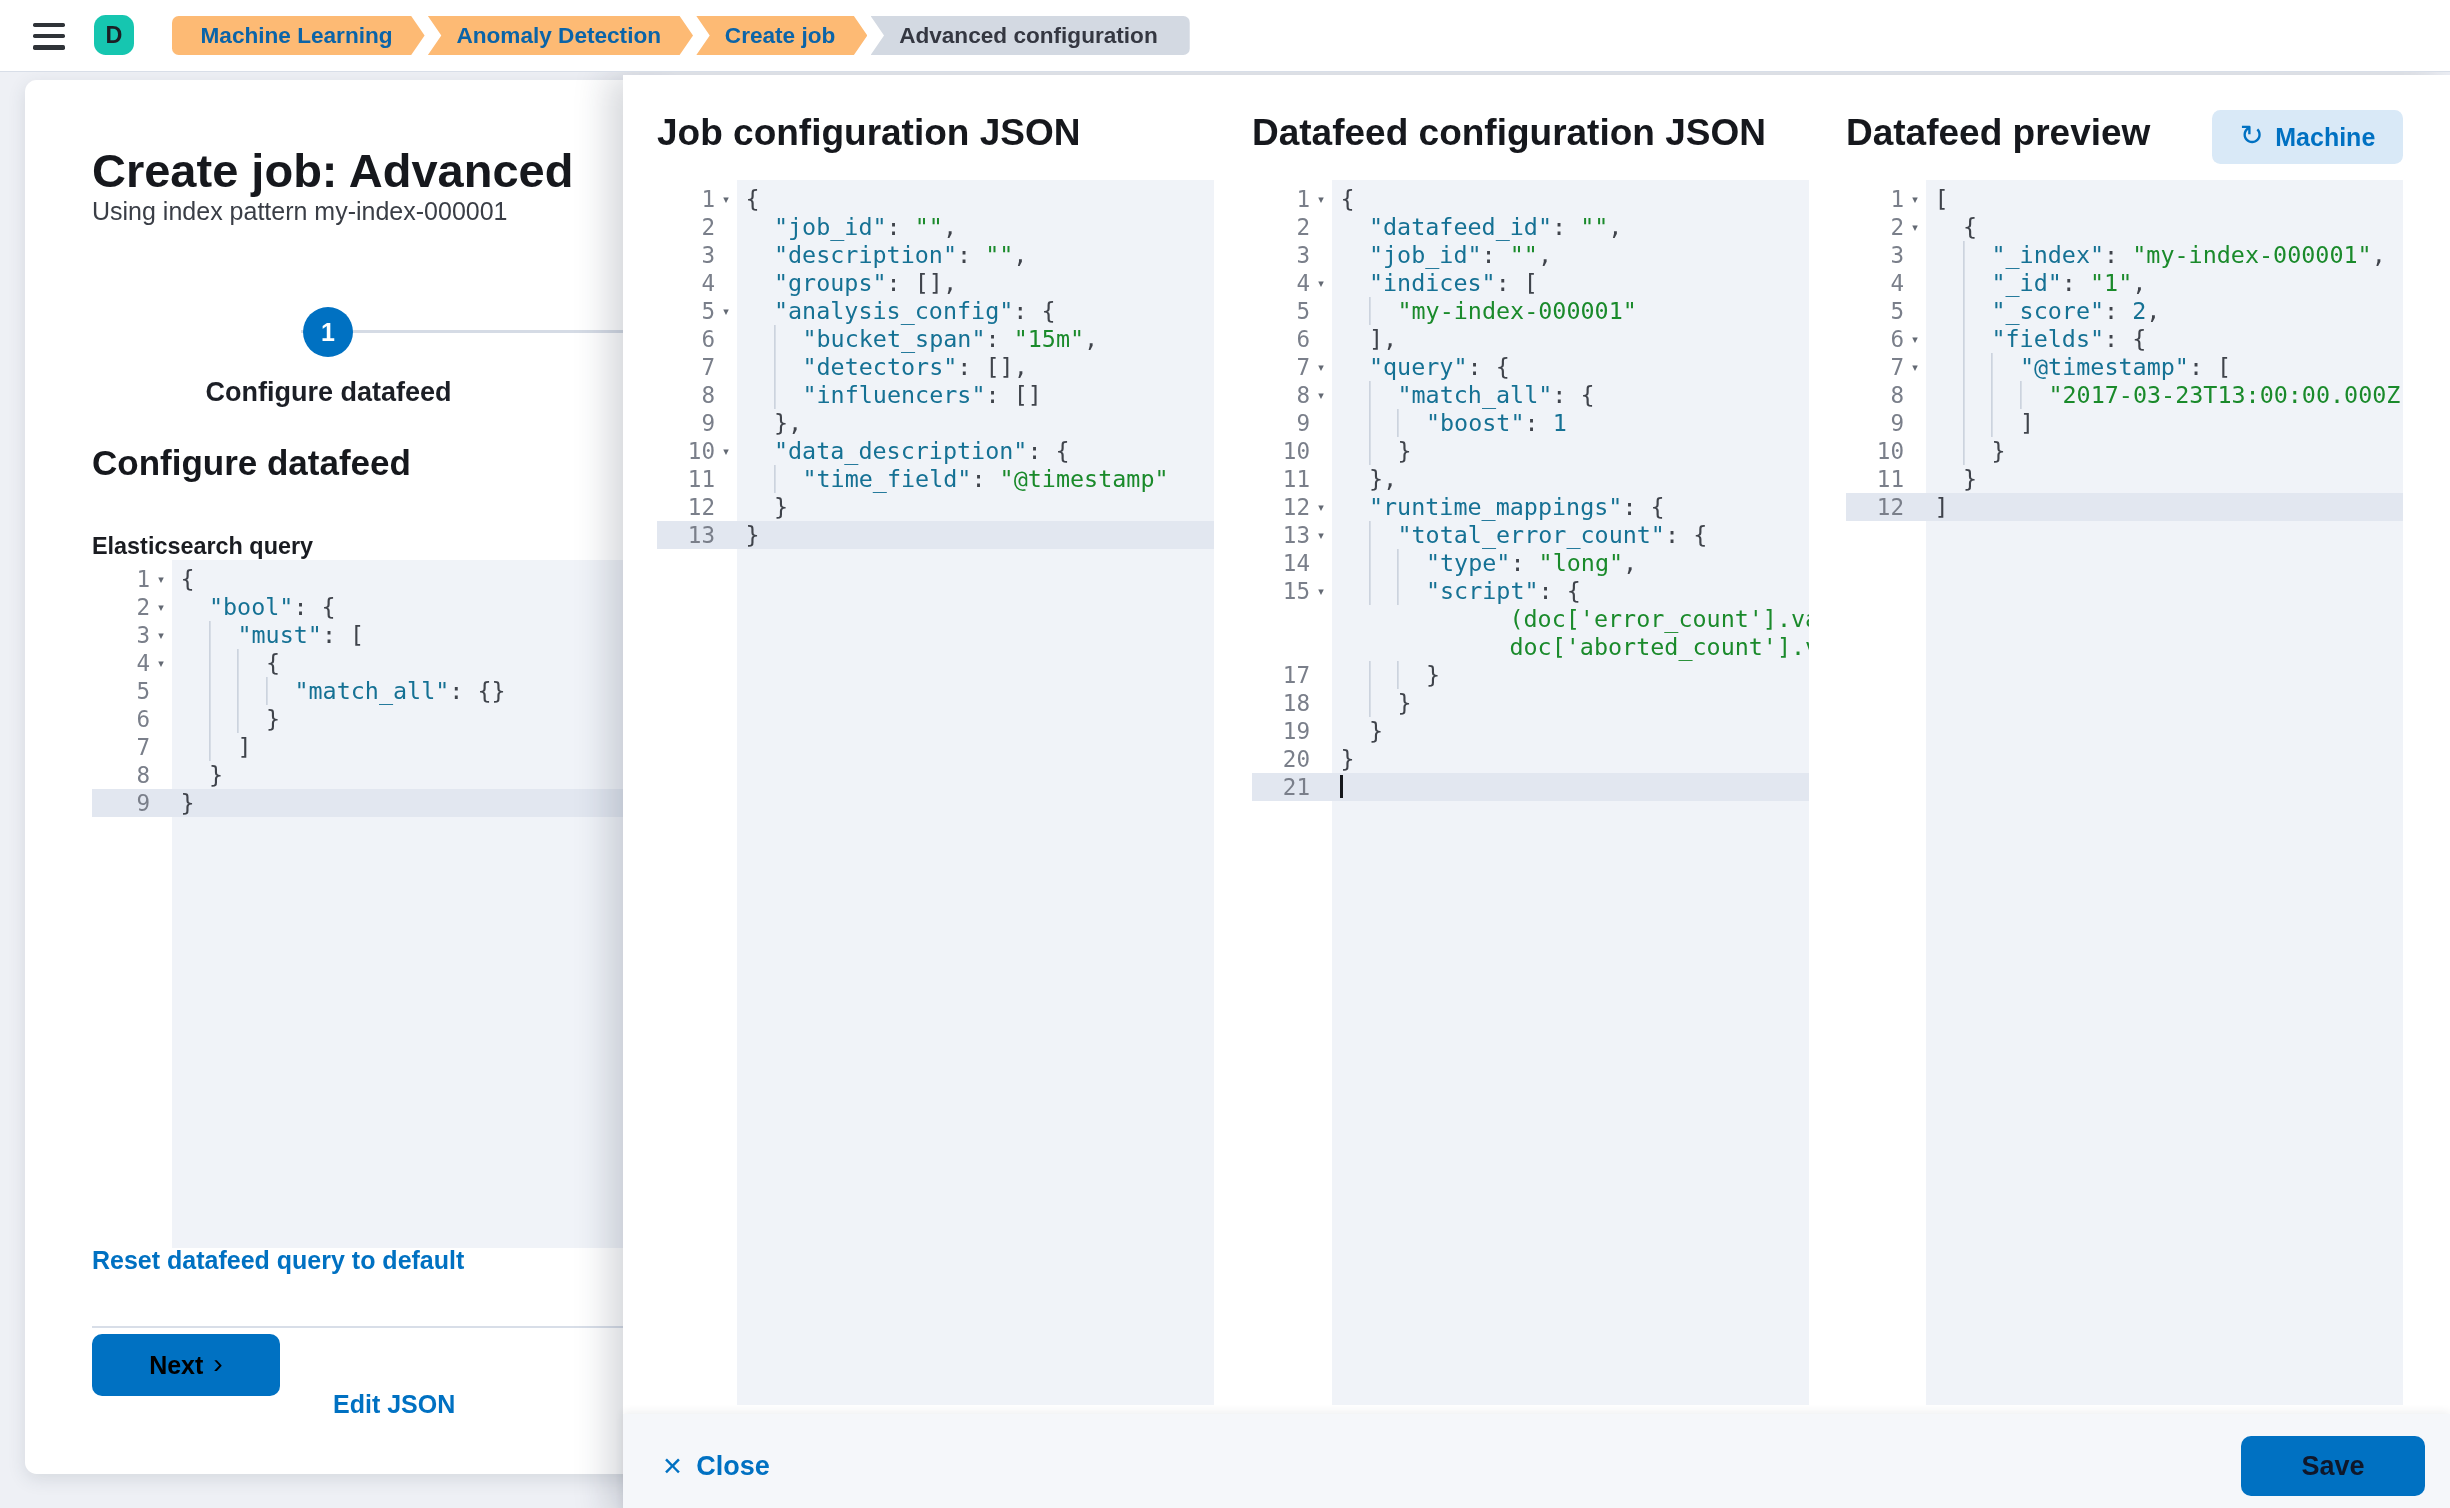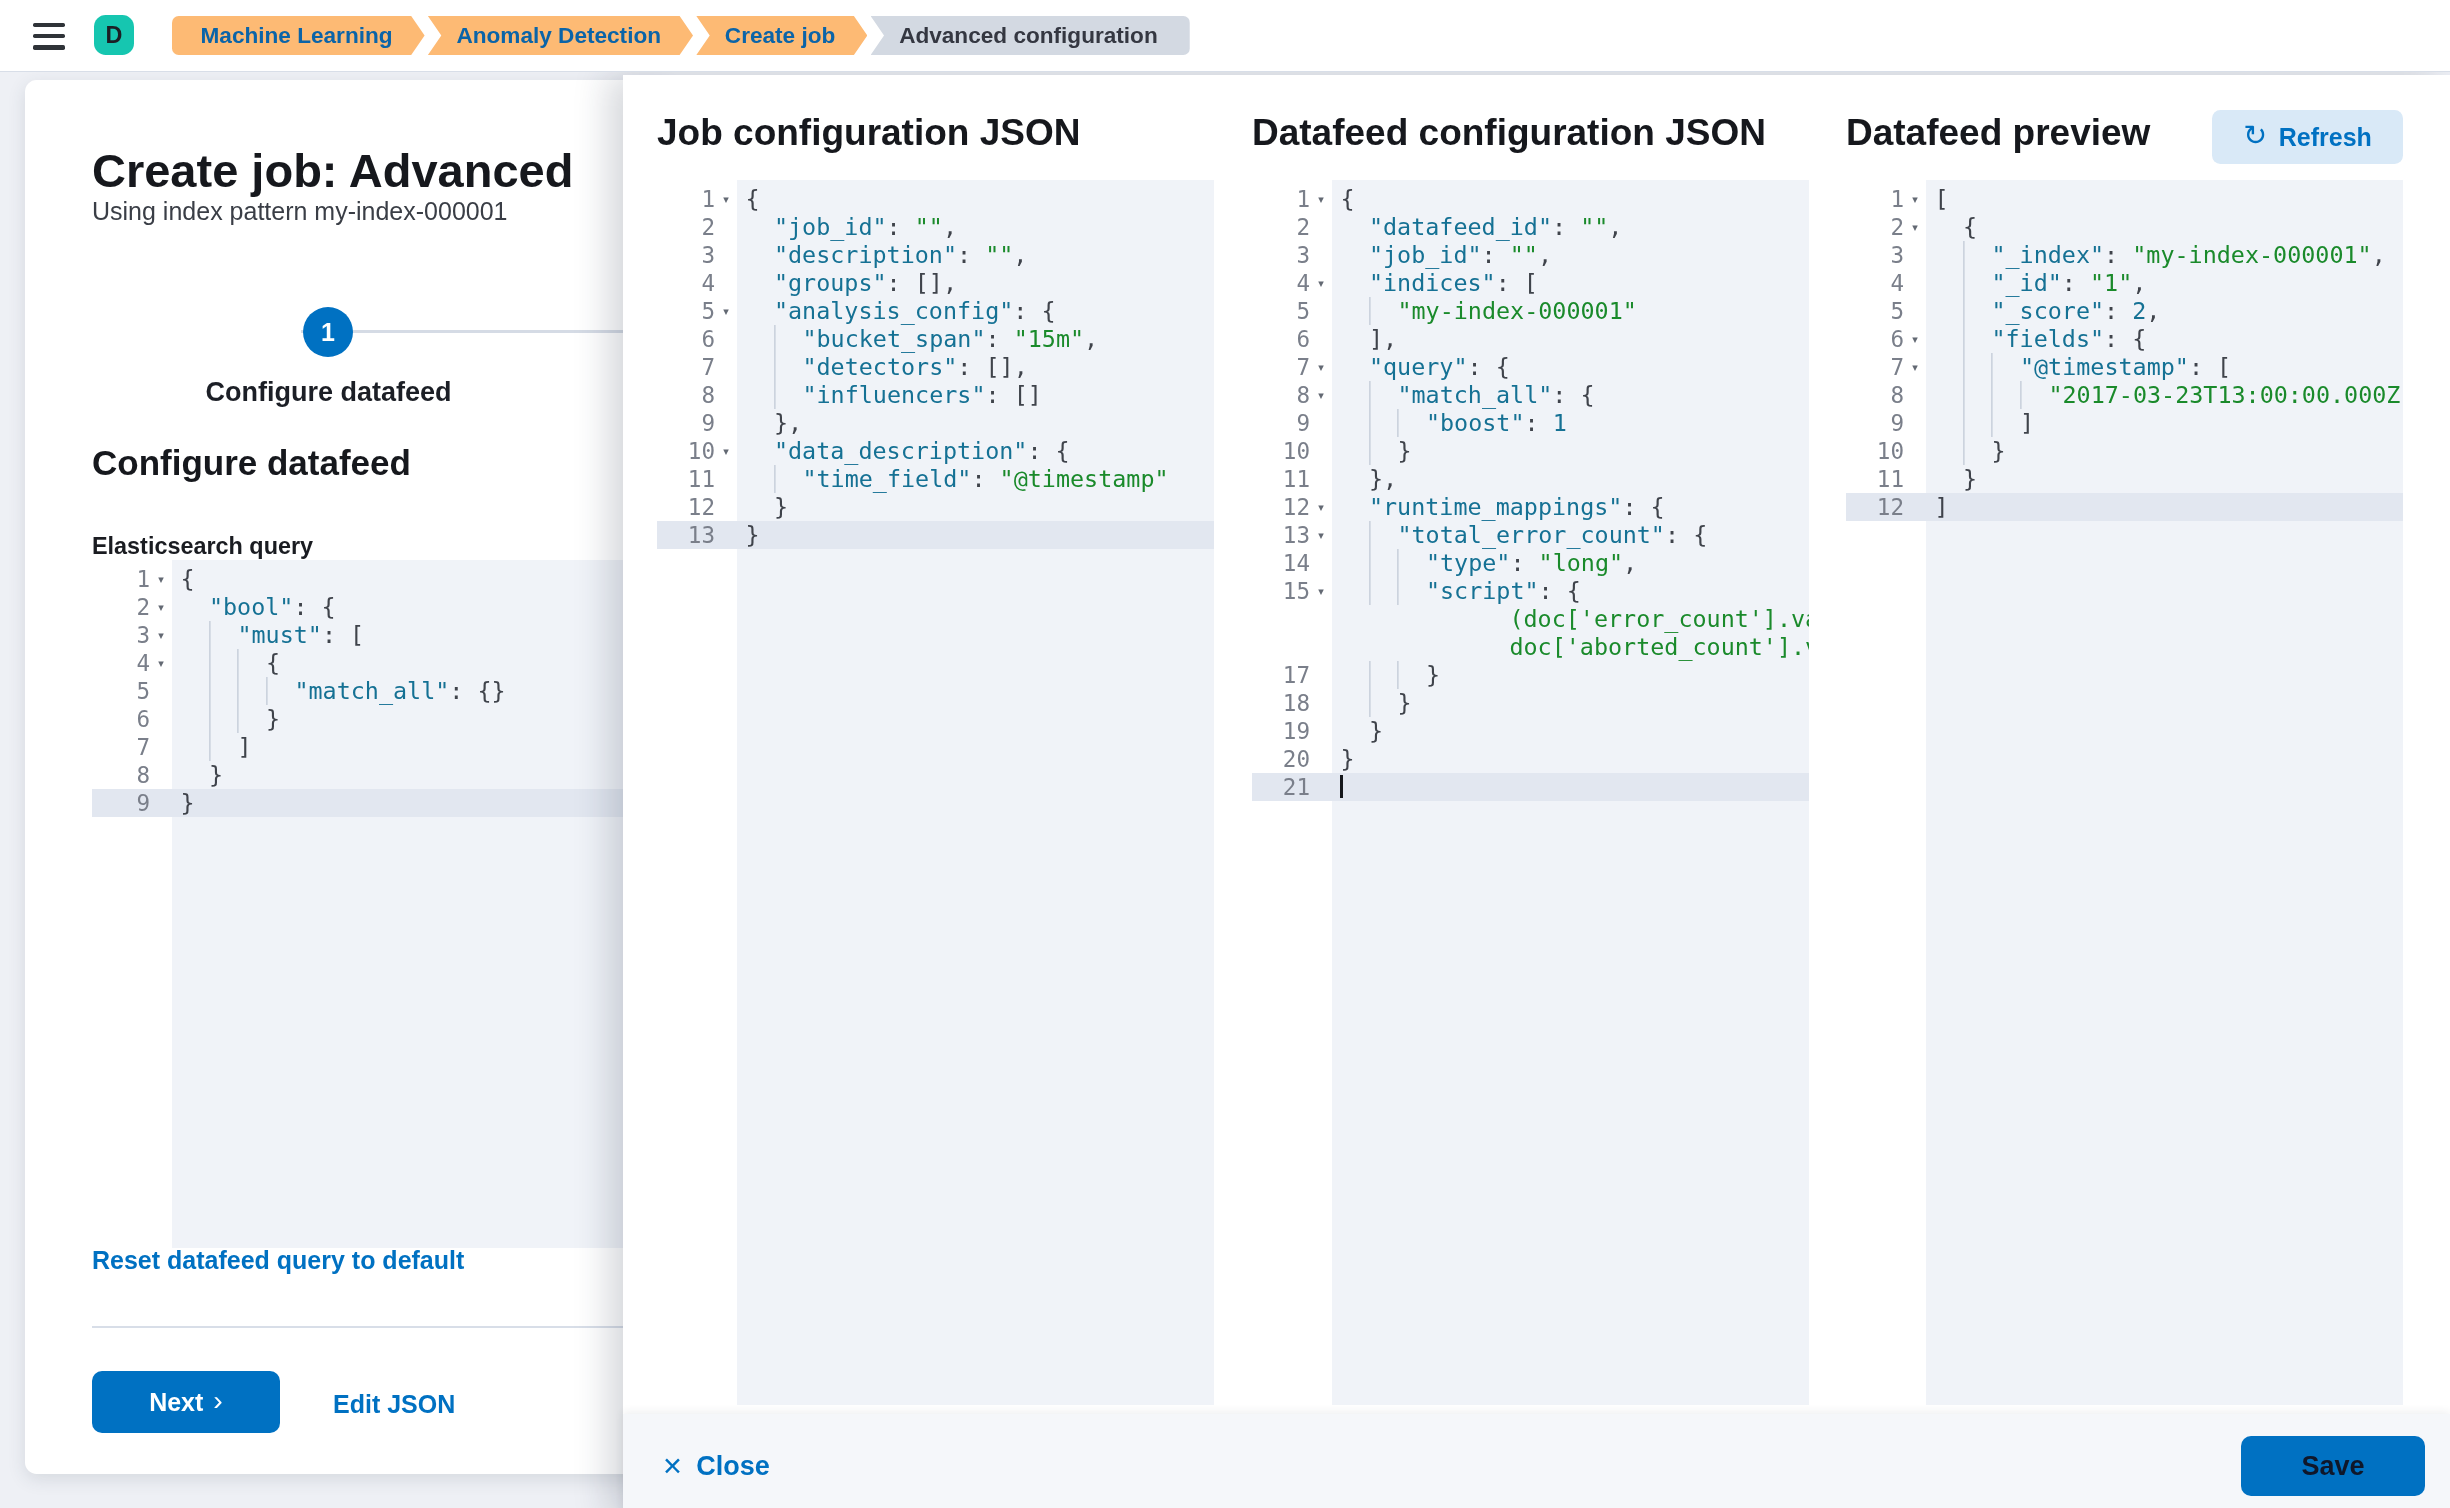--- a/index.html
+++ b/index.html
@@ -34,22 +34,22 @@
   .stepline{position:absolute;left:276px;top:250px;width:323px;height:2.5px;background:#d5dbe5;}
   .stepcircle{position:absolute;left:278px;top:227px;width:50px;height:50px;border-radius:50%;
     background:#0071c2;color:#fff;font-size:25px;font-weight:700;
     display:flex;align-items:center;justify-content:center;z-index:2;}
   .steplabel{position:absolute;left:178px;top:297px;width:251px;text-align:center;
     font-size:27px;font-weight:700;color:#1c1f26;}
   .sectiontitle{position:absolute;left:67px;top:363px;margin:0;font-size:35px;font-weight:700;}
   .querylabel{position:absolute;left:67px;top:453px;font-size:23.4px;font-weight:700;color:#1a1c21;}
   .resetlink{position:absolute;left:67px;top:1166px;font-size:25px;font-weight:600;color:#0071c2;cursor:pointer;}
   .carddivider{position:absolute;left:67px;top:1246px;width:533px;height:1.7px;background:#d8dee8;}
-  .nextbtn{position:absolute;left:67px;top:1291px;width:188px;height:62px;border-radius:10px;
-    background:#0071c2;color:#ffffff;font-size:25px;font-weight:600;border:none;cursor:pointer;
+  .nextbtn{position:absolute;left:67px;top:1254px;width:188px;height:62px;border-radius:10px;
+    background:#0071c2;color:#000000;font-size:25px;font-weight:600;border:none;cursor:pointer;
     display:flex;align-items:center;justify-content:center;gap:10px;}
   .nextbtn .chev{font-size:28.5px;font-weight:400;margin-top:-3.3px;}
   .editjson{position:absolute;left:308px;top:1310px;font-size:25px;font-weight:600;color:#0071c2;cursor:pointer;}
   
   .flyout{position:absolute;left:623px;top:75px;width:1827px;height:1443px;background:#fff;
     z-index:20;box-shadow:-15px 0 33px rgba(30,40,60,.18);}
   .fcol{position:absolute;top:0;width:557px;}
   .fcol h2{position:absolute;left:0;top:37px;margin:0;font-size:37px;font-weight:700;color:#16181d;white-space:nowrap;}
   .fcol .editor{position:absolute;left:0;top:105px;width:557px;height:1225px;}
   .col-job{left:34px;} .col-datafeed{left:629px;} .col-preview{left:1223px;}
@@ -450,21 +450,21 @@
             <div class="code"><span class="cursor"></span></div>
           </div>
         </div>
       </div>
   </div>
 
   <div class="fcol col-preview">
     <h2>Datafeed preview</h2>
     <button class="refreshbtn">
       <span class="ricon">↻</span>
-      <span>Refresh</span>
+      <span>Machine</span>
     </button>
     <div class="editor" id="ed-preview">
         <div class="gutterbg"></div>
         <div class="rows">
           <div class="row">
             <div class="gut">
               <span class="num">1</span>
               <span class="fold">▾</span>
             </div>
             <div class="code"><span class="p">[</span></div>

